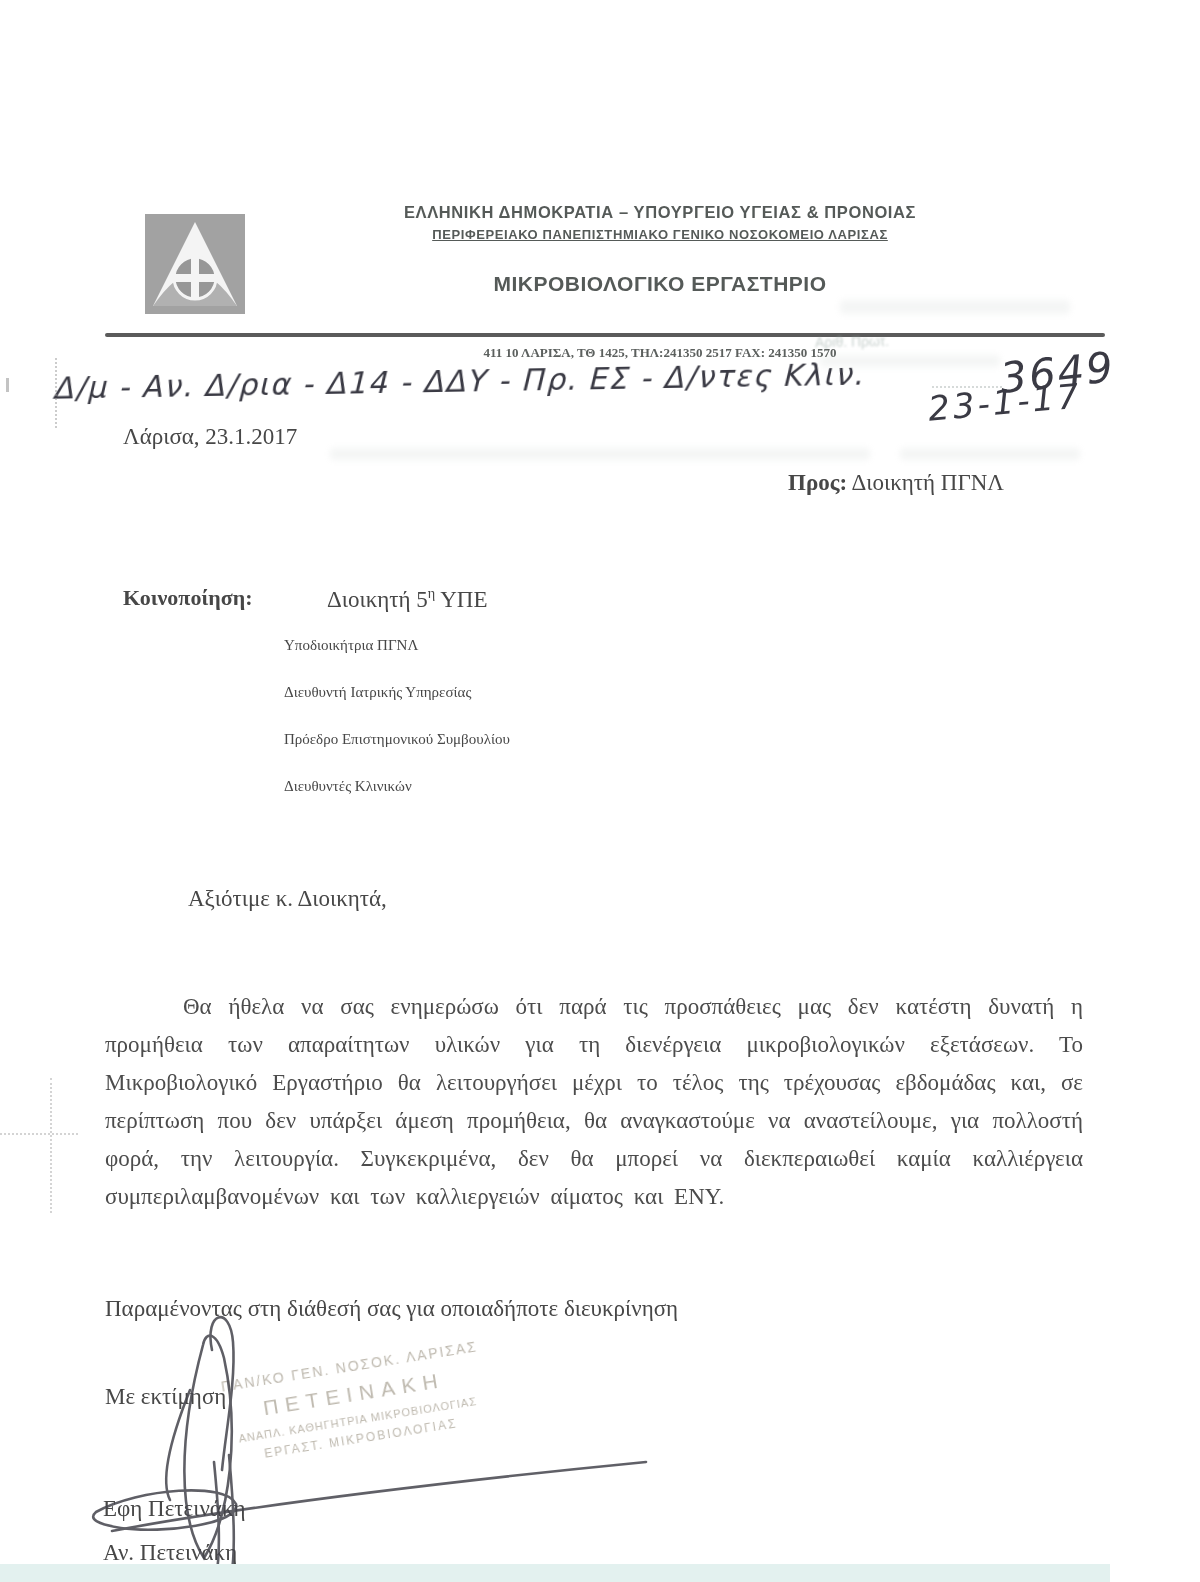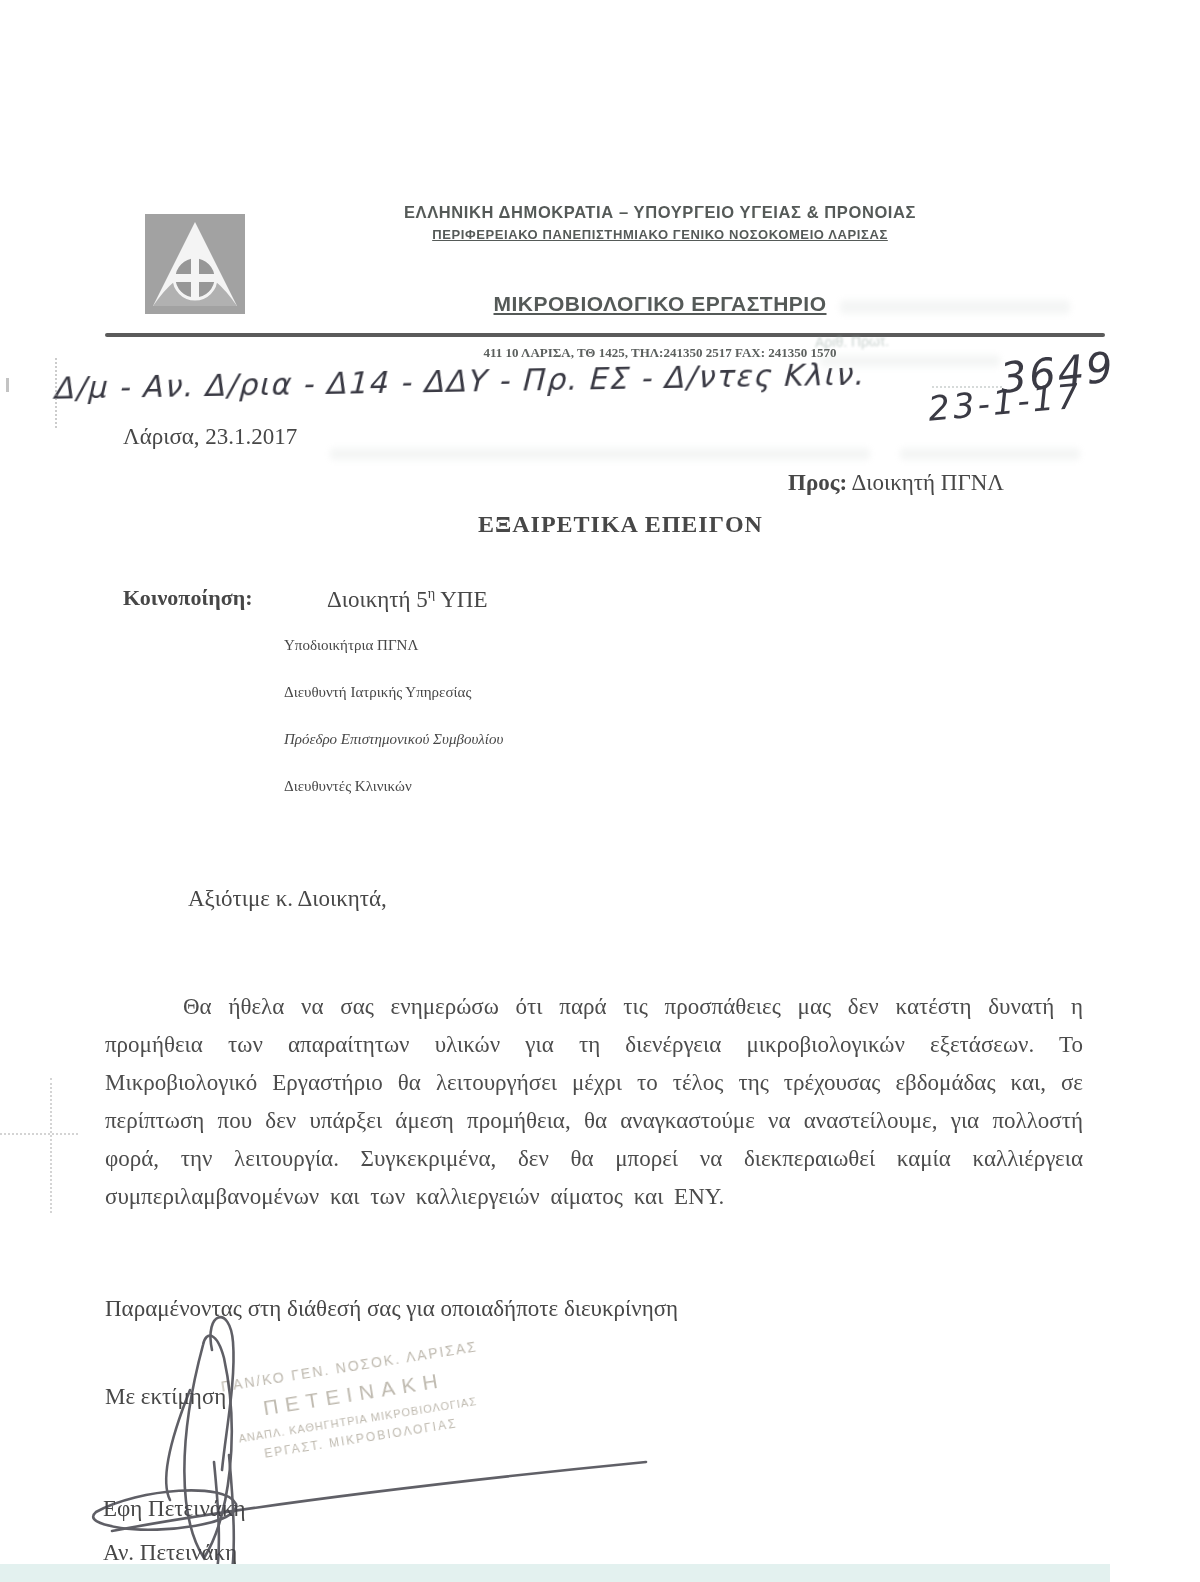--- a/index.html
+++ b/index.html
@@ -7,21 +7,21 @@
         font-family:"Liberation Serif", serif;color:#474747;}
   .abs{position:absolute;}
 
   
   .logo{left:145px;top:212px;width:100px;height:104px;filter:blur(.4px);opacity:.92;}
   .hdr-sans{font-family:"Liberation Sans", sans-serif;font-weight:bold;color:#555a58;}
   .hdr-line1{left:300px;top:203px;width:720px;text-align:center;font-size:16.5px;letter-spacing:.6px;}
   .hdr-line2{left:255px;top:227px;width:810px;text-align:center;font-size:13px;letter-spacing:.6px;
              text-decoration:underline;}
   .hdr-dept{left:400px;top:272px;width:520px;text-align:center;font-size:21px;letter-spacing:.5px;
-            text-decoration:underline;font-weight:bold;margin-top:20px;}
+            font-weight:bold;}
   .hdr-dir{left:230px;top:300px;width:860px;text-align:center;font-size:20.5px;letter-spacing:.3px;font-weight:bold;}
   .hdr-rule{left:105px;top:333px;width:1000px;height:4px;background:#5b5b5b;border-radius:2px;}
   .hdr-addr{left:300px;top:345px;width:720px;text-align:center;font-size:13px;font-weight:bold;color:#5c605e;}
 
   
   .hand{font-family:"DejaVu Sans", sans-serif;font-style:italic;color:#3a3a44;}
   .routing{left:55px;top:362px;width:1000px;font-size:30px;letter-spacing:1.5px;
            transform:rotate(-1deg) skewX(-4deg);filter:blur(.2px);}
   .proto-num{left:1000px;top:348px;font-size:42px;transform:rotate(-6deg);letter-spacing:2px;}
   .proto-date{left:928px;top:382px;font-size:34px;transform:rotate(-5deg);letter-spacing:3px;}
@@ -100,29 +100,28 @@
   <div class="abs hand proto-num">3649</div>
   <div class="abs hand proto-date">23-1-17</div>
 
   <div class="abs t date-line">Λάρισα, 23.1.2017</div>
 
   <div class="abs t to-line">
     <span class="bold">Προς:</span>
     <span>Διοικητή ΠΓΝΛ</span>
   </div>
 
-  <div class="abs t bold urgency">ΕΞΑΙΡΕΤΙΚΑ ΕΠΕΙΓΟΝ</div>
 
   <div class="abs t bold cc-label">Κοινοποίηση:</div>
   <div class="abs t cc-first">
     <span>Διοικητή 5</span><sup>η</sup><span> ΥΠΕ</span>
   </div>
   <div class="abs cc-item" style="top:637px;">Υποδιοικήτρια ΠΓΝΛ</div>
   <div class="abs cc-item" style="top:684px;">Διευθυντή Ιατρικής Υπηρεσίας</div>
-  <div class="abs cc-item" style="top:731px;font-style:italic;">Πρόεδρο Επιστημονικού Συμβουλίου</div>
+  <div class="abs cc-item" style="top:731px;">Πρόεδρο Επιστημονικού Συμβουλίου</div>
   <div class="abs cc-item" style="top:778px;">Διευθυντές Κλινικών</div>
 
   <div class="abs t salutation">Αξιότιμε κ. Διοικητά,</div>
 
   <div class="abs body-par">Θα ήθελα να σας ενημερώσω ότι παρά τις προσπάθειες μας δεν κατέστη δυνατή η προμήθεια των απαραίτητων υλικών για τη διενέργεια μικροβιολογικών εξετάσεων. Το Μικροβιολογικό Εργαστήριο θα λειτουργήσει μέχρι το τέλος της τρέχουσας εβδομάδας και, σε περίπτωση που δεν υπάρξει άμεση προμήθεια,  θα αναγκαστούμε να αναστείλουμε, για πολλοστή φορά, την λειτουργία. Συγκεκριμένα, δεν θα μπορεί να διεκπεραιωθεί καμία καλλιέργεια συμπεριλαμβανομένων και των καλλιεργειών αίματος και ΕΝΥ.</div>
 
   <div class="abs t closing">Παραμένοντας στη διάθεσή σας για οποιαδήποτε διευκρίνηση</div>
 
   <div class="abs t regards">Με εκτίμηση</div>
 

